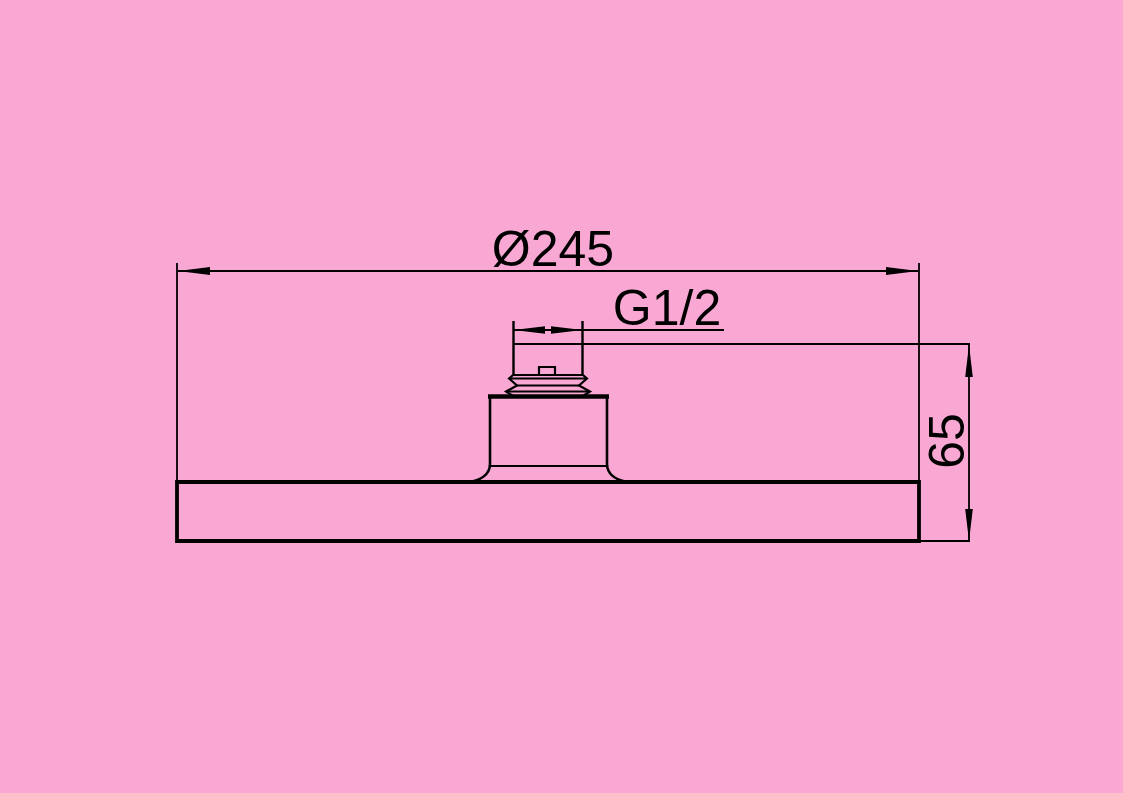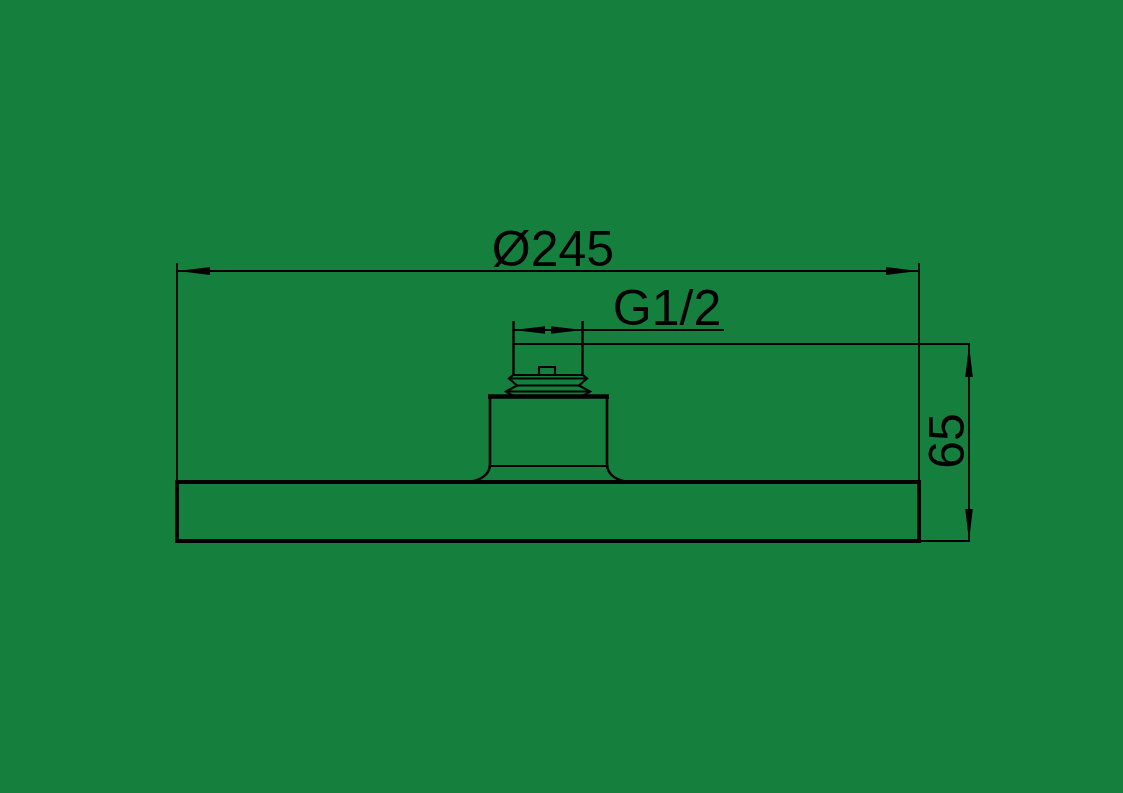--- a/index.html
+++ b/index.html
@@ -4,21 +4,21 @@
 <style>
   html, body {
     margin: 0;
     padding: 0;
     background: #ffffff;
   }
   .canvas {
     position: relative;
     width: 1123px;
     height: 793px;
-    background: #15803d;
+    background: #f9a8d4;
     overflow: hidden;
   }
   svg {
     display: block;
     width: 1123px;
     height: 793px;
   }
   .dim-label {
     font-family: "Liberation Sans", "DejaVu Sans", sans-serif;
     font-size: 50px;

